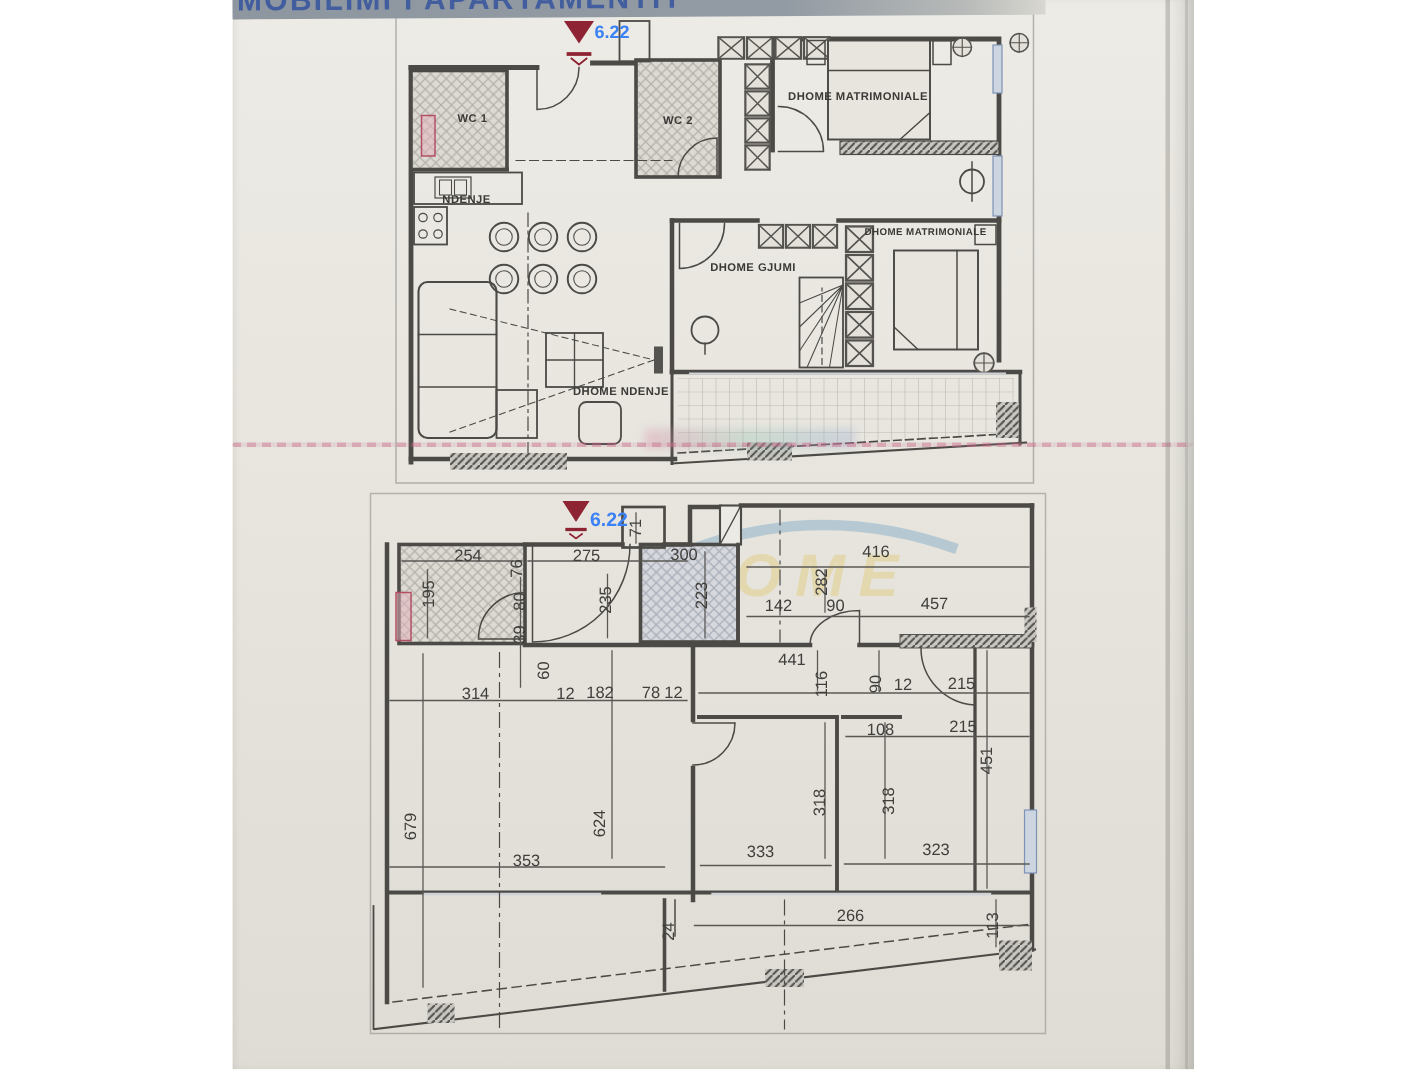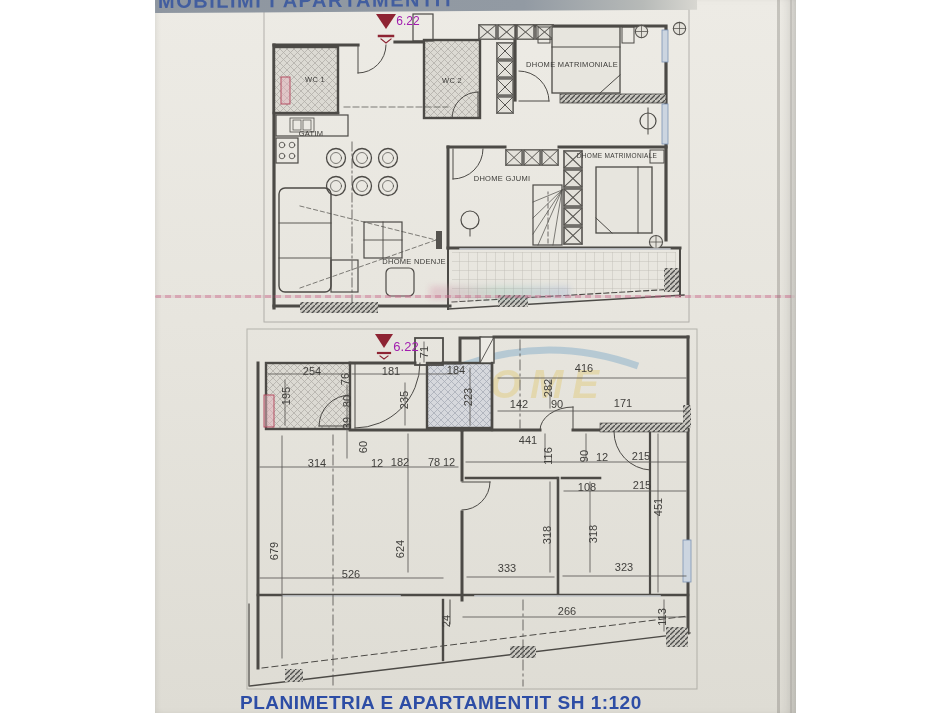--- a/index.html
+++ b/index.html
@@ -9,23 +9,23 @@
          background:linear-gradient(180deg,#edebe5 0%,#e7e5de 45%,#dedcd4 100%);
          box-shadow:inset -14px 0 16px -12px rgba(0,0,0,.25), inset 4px 0 8px -6px rgba(0,0,0,.18);}
   .fold{position:absolute;left:777px;top:0;width:3px;height:713px;background:rgba(115,112,105,.32);}
   .fold2{position:absolute;left:790px;top:0;width:2px;height:713px;background:rgba(115,112,105,.2);}
   .banner{position:absolute;left:155px;top:0;width:542px;height:13px;overflow:hidden;
           transform:rotate(-.35deg);transform-origin:left top;
           background:linear-gradient(90deg,#8e96a0 0%,#929aa3 68%,#b7bab8 90%,#d8d7d1 100%);}
   .banner-text{position:absolute;left:3px;top:-10px;font-size:20px;font-weight:bold;
           color:#35549f;letter-spacing:1.5px;opacity:.85;white-space:nowrap;}
   .plans{position:absolute;left:0;top:0;}
-  .lvl{position:absolute;transform:translate(-50%,-50%);font-size:12px;font-weight:normal;
-       color:#a21caf;white-space:nowrap;}
-  .room{position:absolute;transform:translate(-50%,-50%);font-size:7.5px;font-weight:400;
+  .lvl{position:absolute;transform:translate(-50%,-50%);font-size:12px;font-weight:bold;
+       color:#3b82f6;white-space:nowrap;}
+  .room{position:absolute;transform:translate(-50%,-50%);font-size:7.5px;font-weight:700;
        color:#3b3a37;letter-spacing:.3px;white-space:nowrap;}
   .dim{position:absolute;transform:translate(-50%,-50%);font-size:11px;color:#403f3c;
        white-space:nowrap;}
   .dim.v{transform:translate(-50%,-50%) rotate(-90deg);}
   .scanline{position:absolute;left:155px;top:295px;width:640px;height:3px;border-radius:2px;
        background:repeating-linear-gradient(90deg,rgba(199,106,138,.5) 0 6px,rgba(199,106,138,.14) 6px 10px);
        filter:blur(.4px);}
   .smudge{position:absolute;left:430px;top:286px;width:140px;height:13px;filter:blur(3px);
        background:linear-gradient(90deg,rgba(214,130,160,.32),rgba(130,190,170,.28),rgba(140,160,210,.28));}
   .watermark{position:absolute;left:438px;top:336px;width:220px;height:84px;}
@@ -264,66 +264,65 @@
     </g>
   </svg>
 
   <div class="banner">
     <span class="banner-text">MOBILIMI I APARTAMENTIT</span>
   </div>
 
   <span class="lvl" style="left:408px;top:21px">6.22</span>
   <span class="room" style="left:315px;top:79px">WC 1</span>
   <span class="room" style="left:452px;top:80px">WC 2</span>
-  <span class="room" style="left:311px;top:133px">GATIM</span>
+  <span class="room" style="left:311px;top:133px">NDENJE</span>
   <span class="room" style="left:572px;top:64px">DHOME MATRIMONIALE</span>
   <span class="room" style="left:502px;top:178px">DHOME GJUMI</span>
   <span class="room" style="left:617px;top:155px;font-size:6.5px">DHOME MATRIMONIALE</span>
   <span class="room" style="left:414px;top:261px">DHOME NDENJE</span>
 
   <span class="lvl" style="left:406px;top:346px;font-size:13px">6.22</span>
   <span class="dim v" style="left:424px;top:352px">71</span>
   <span class="dim" style="left:312px;top:371px">254</span>
   <span class="dim v" style="left:345px;top:379px">76</span>
   <span class="dim v" style="left:286px;top:396px">195</span>
-  <span class="dim" style="left:391px;top:371px">181</span>
-  <span class="dim" style="left:456px;top:370px">184</span>
+  <span class="dim" style="left:391px;top:371px">275</span>
+  <span class="dim" style="left:456px;top:370px">300</span>
   <span class="dim" style="left:584px;top:368px">416</span>
   <span class="dim v" style="left:404px;top:400px">235</span>
   <span class="dim v" style="left:468px;top:397px">223</span>
   <span class="dim v" style="left:548px;top:388px">282</span>
   <span class="dim" style="left:519px;top:404px">142</span>
   <span class="dim" style="left:557px;top:404px">90</span>
-  <span class="dim" style="left:623px;top:403px">171</span>
+  <span class="dim" style="left:623px;top:403px">457</span>
   <span class="dim v" style="left:347px;top:401px">80</span>
   <span class="dim v" style="left:347px;top:423px">39</span>
   <span class="dim v" style="left:363px;top:447px">60</span>
   <span class="dim" style="left:317px;top:463px">314</span>
   <span class="dim" style="left:377px;top:463px">12</span>
   <span class="dim" style="left:400px;top:462px">182</span>
   <span class="dim" style="left:434px;top:462px">78</span>
   <span class="dim" style="left:449px;top:462px">12</span>
   <span class="dim" style="left:528px;top:440px">441</span>
   <span class="dim v" style="left:548px;top:456px">116</span>
   <span class="dim v" style="left:584px;top:456px">90</span>
   <span class="dim" style="left:602px;top:457px">12</span>
   <span class="dim" style="left:641px;top:456px">215</span>
   <span class="dim" style="left:587px;top:487px">108</span>
   <span class="dim" style="left:642px;top:485px">215</span>
   <span class="dim v" style="left:658px;top:507px">451</span>
   <span class="dim v" style="left:274px;top:551px">679</span>
   <span class="dim v" style="left:400px;top:549px">624</span>
   <span class="dim v" style="left:547px;top:535px">318</span>
   <span class="dim v" style="left:593px;top:534px">318</span>
-  <span class="dim" style="left:351px;top:574px">526</span>
+  <span class="dim" style="left:351px;top:574px">353</span>
   <span class="dim" style="left:507px;top:568px">333</span>
   <span class="dim" style="left:624px;top:567px">323</span>
   <span class="dim" style="left:567px;top:611px">266</span>
   <span class="dim v" style="left:662px;top:617px">113</span>
   <span class="dim v" style="left:446px;top:621px">24</span>
 
   <div class="smudge"></div>
   <div class="scanline"></div>
   <div class="fold"></div>
   <div class="fold2"></div>
 
-  <span class="footer-title">PLANIMETRIA E APARTAMENTIT SH 1:120</span>
 </div>
 
 </body></html>

